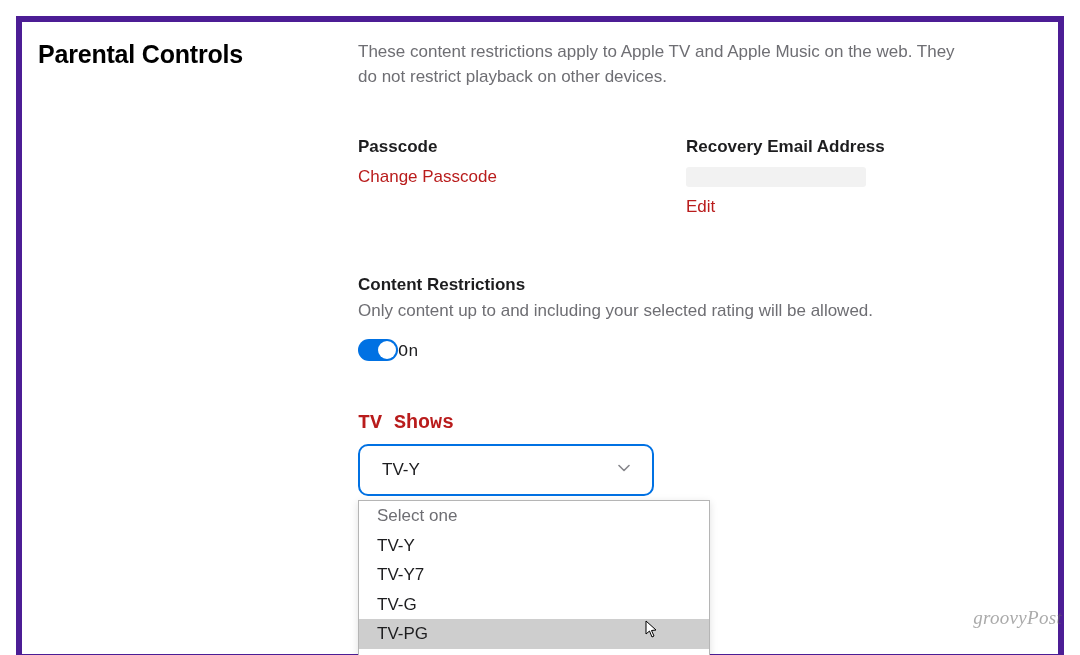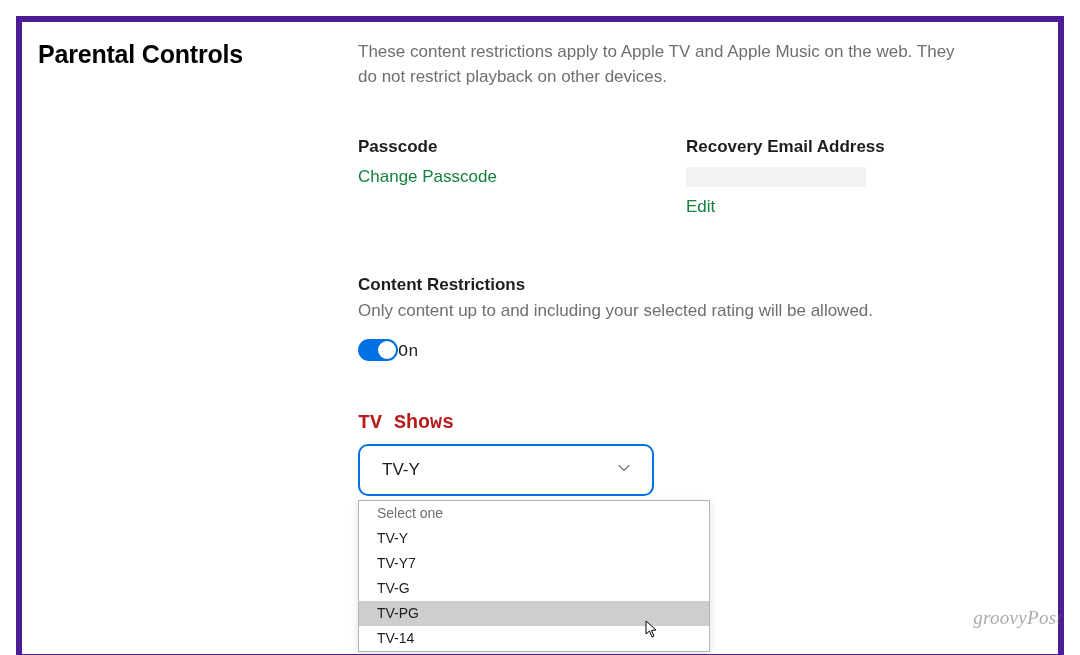--- a/index.html
+++ b/index.html
@@ -52,21 +52,21 @@
       flex: 1;
     }
     .field-label {
       font-size: 17px;
       font-weight: 700;
       color: #1d1d1f;
       margin-bottom: 10px;
     }
     .link {
       font-size: 17px;
-      color: #15803d;
+      color: #b91c1c;
       cursor: pointer;
     }
     .redacted {
       width: 180px;
       height: 20px;
       background: #f2f2f2;
       border-radius: 3px;
       margin-bottom: 10px;
     }
     .section-title {
@@ -147,21 +147,21 @@
       top: 56px;
       left: 0;
       width: 352px;
       background: #fff;
       border: 1px solid #b5b5b5;
       box-shadow: 0 2px 8px rgba(0,0,0,0.12);
       z-index: 10;
     }
     .dropdown-option {
       padding: 2px 18px;
-      font-size: 14px;
+      font-size: 17px;
       color: #1d1d1f;
       cursor: pointer;
       line-height: 1.5;
     }
     .dropdown-option.placeholder {
       color: #6e6e73;
     }
     .dropdown-option.highlighted {
       background: #cecece;
     }

